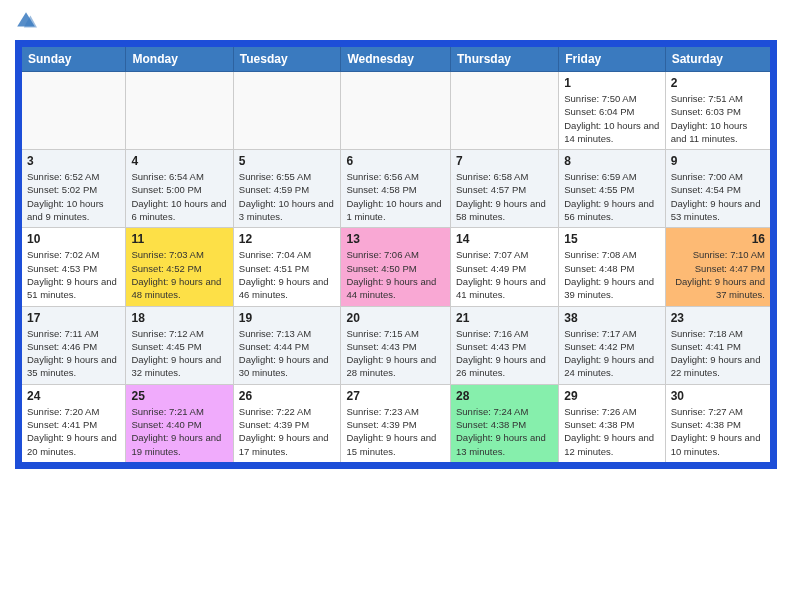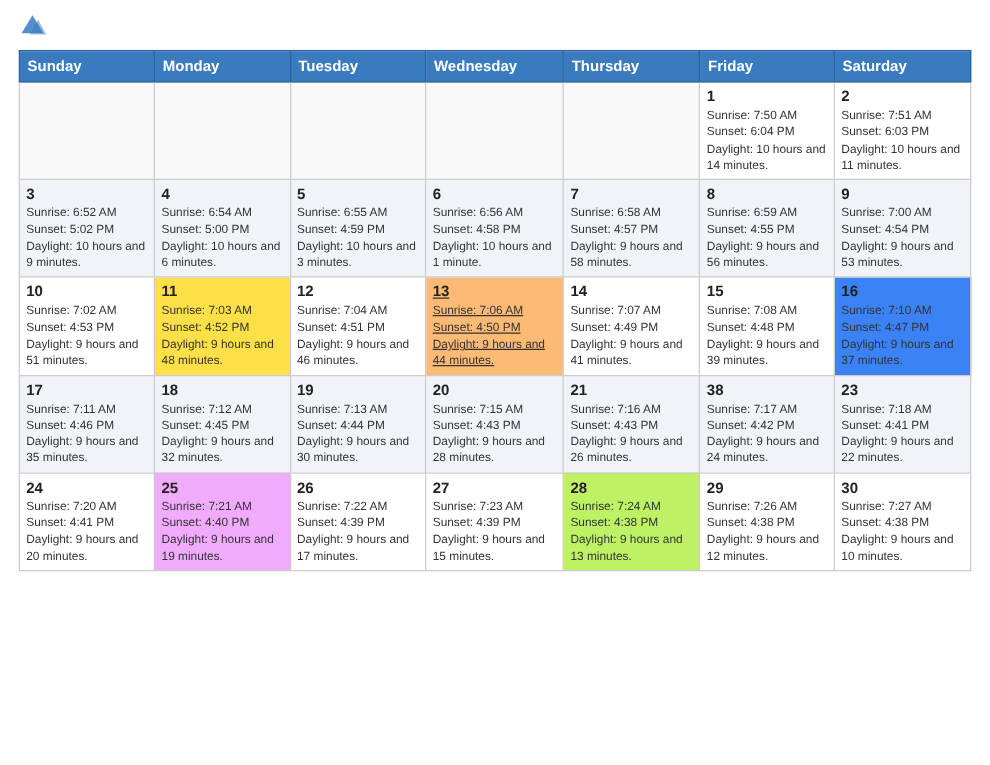--- a/index.html
+++ b/index.html
@@ -47,21 +47,21 @@
       color: #222;
       line-height: 1.1;
     }
     .location {
       font-size: 14px;
       color: #444;
     }
     .calendar {
       width: 100%;
       border-collapse: collapse;
-      border: 1px solid #1d4ed8;
+      border: 7px solid #1d4ed8;
     }
     .calendar th {
       background: #3a7abf;
       color: #fff;
       font-size: 12px;
       font-weight: bold;
       padding: 5px 6px;
       text-align: left;
       border: 1px solid #2d62a0;
     }
@@ -216,42 +216,42 @@
 Daylight: 9 hours
 and 48 minutes.</div>
           </td>
           <td style="background: rgb(255, 255, 255);">
             <span class="day-number">12</span>
             <div class="day-info">Sunrise: 7:04 AM
 Sunset: 4:51 PM
 Daylight: 9 hours
 and 46 minutes.</div>
           </td>
-          <td style="background: #fdba74; text-decoration: underline;">
+          <td style="background: #f9a8d4;">
             <span class="day-number">13</span>
             <div class="day-info">Sunrise: 7:06 AM
 Sunset: 4:50 PM
 Daylight: 9 hours
 and 44 minutes.</div>
           </td>
           <td style="background: rgb(255, 255, 255);">
             <span class="day-number">14</span>
             <div class="day-info">Sunrise: 7:07 AM
 Sunset: 4:49 PM
 Daylight: 9 hours
 and 41 minutes.</div>
           </td>
           <td style="background: rgb(255, 255, 255);">
             <span class="day-number">15</span>
             <div class="day-info">Sunrise: 7:08 AM
 Sunset: 4:48 PM
 Daylight: 9 hours
 and 39 minutes.</div>
           </td>
-          <td style="background: #3b82f6;">
+          <td style="background: #fdba74; text-align: right;">
             <span class="day-number">16</span>
             <div class="day-info">Sunrise: 7:10 AM
 Sunset: 4:47 PM
 Daylight: 9 hours
 and 37 minutes.</div>
           </td>
         </tr>
         <tr>
           <td style="background: rgb(240, 244, 248);">
             <span class="day-number">17</span>
@@ -325,21 +325,21 @@
 Daylight: 9 hours
 and 17 minutes.</div>
           </td>
           <td style="background: rgb(255, 255, 255);">
             <span class="day-number">27</span>
             <div class="day-info">Sunrise: 7:23 AM
 Sunset: 4:39 PM
 Daylight: 9 hours
 and 15 minutes.</div>
           </td>
-          <td style="background: #bef264;">
+          <td style="background: #86efac;">
             <span class="day-number">28</span>
             <div class="day-info">Sunrise: 7:24 AM
 Sunset: 4:38 PM
 Daylight: 9 hours
 and 13 minutes.</div>
           </td>
           <td style="background: rgb(255, 255, 255);">
             <span class="day-number">29</span>
             <div class="day-info">Sunrise: 7:26 AM
 Sunset: 4:38 PM

